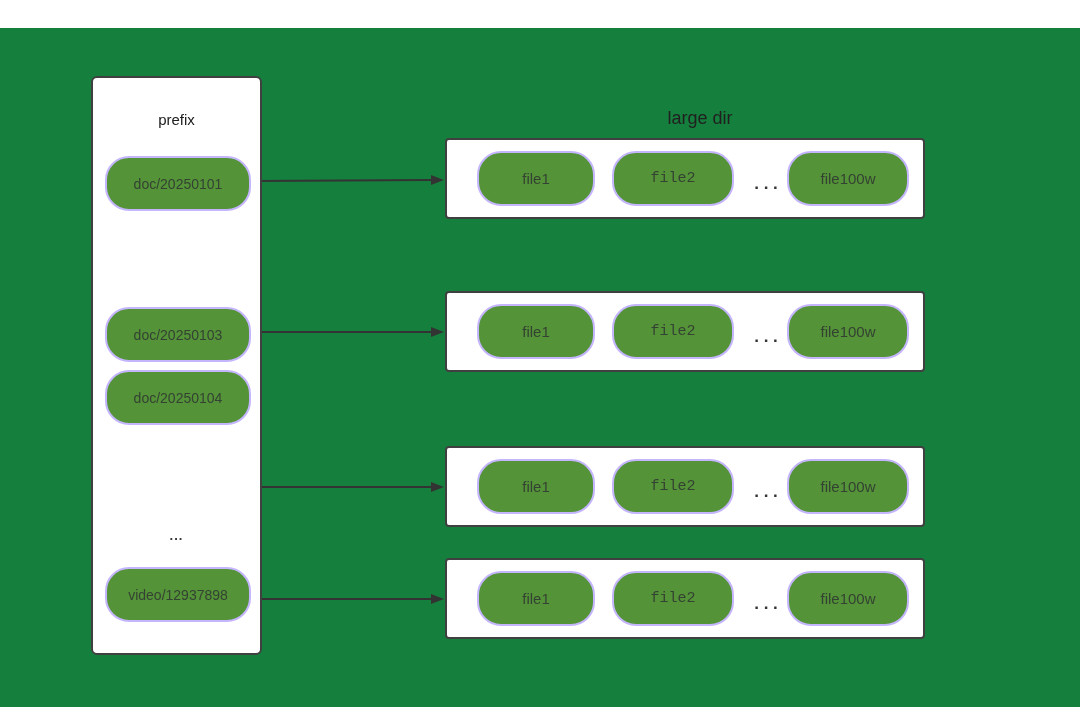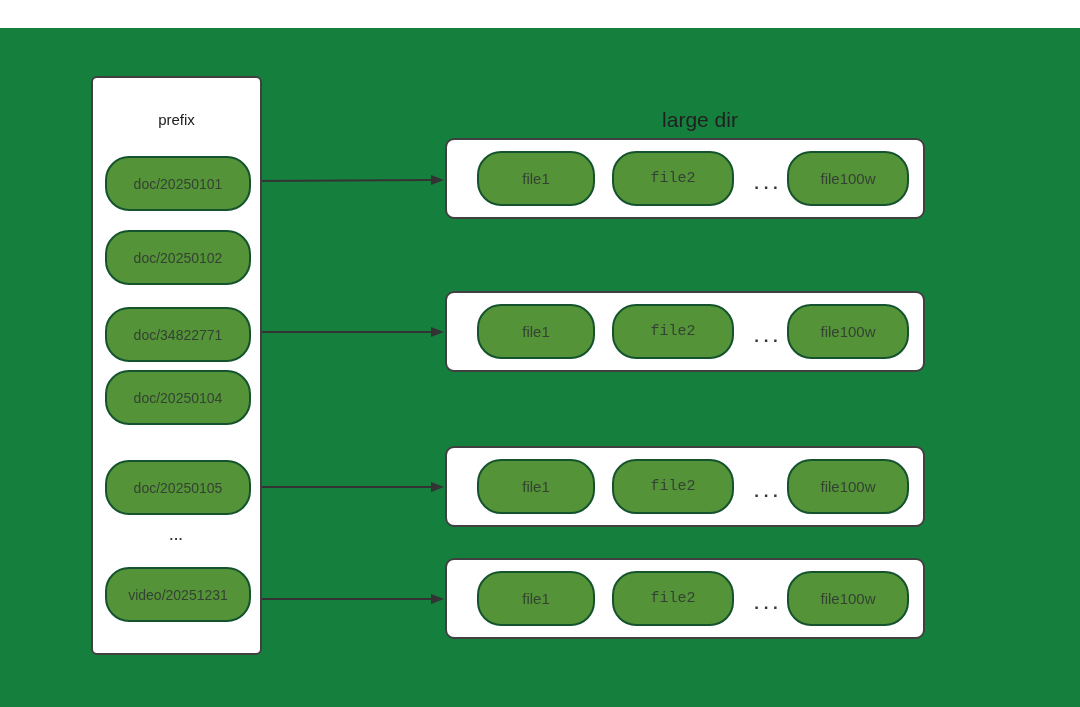--- a/index.html
+++ b/index.html
@@ -31,21 +31,21 @@
     left: 0; top: 33px;
     width: 100%;
     text-align: center;
     font-size: 15px;
     color: #202020;
   }
   .pill {
     position: absolute;
     box-sizing: border-box;
     background: #549337;
-    border: 2px solid #14532d;
+    border: 2px solid #c4b5fd;
     border-radius: 24px;
     color: #344233;
     display: flex;
     align-items: center;
     justify-content: center;
     white-space: nowrap;
   }
   .prefix-pill {
     left: 12px;
     width: 146px;
@@ -67,29 +67,29 @@
     font-weight: 700;
     letter-spacing: 1px;
     color: #333333;
   }
   
   .dir-label {
     position: absolute;
     left: 600px; top: 80px;
     width: 200px;
     text-align: center;
-    font-size: 21px;
+    font-size: 18px;
     color: #202020;
   }
   .dir-row {
     position: absolute;
     left: 445px;
     width: 480px; height: 81px;
     border: 2px solid #404040;
-    border-radius: 9px;
+    border-radius: 4px;
     background: #ffffff;
     box-sizing: border-box;
   }
   .dr1 { top: 110px; }
   .dr2 { top: 263px; }
   .dr3 { top: 418px; }
   .dr4 { top: 530px; }
   .file-pill {
     top: 11px;
     height: 55px;
@@ -132,26 +132,24 @@
     </defs>
     <line x1="250" y1="153" x2="432" y2="152" stroke="#333333" stroke-width="1.8" marker-end="url(#ah)"></line>
     <line x1="250" y1="304" x2="432" y2="304" stroke="#333333" stroke-width="1.8" marker-end="url(#ah)"></line>
     <line x1="250" y1="459" x2="432" y2="459" stroke="#333333" stroke-width="1.8" marker-end="url(#ah)"></line>
     <line x1="250" y1="571" x2="432" y2="571" stroke="#333333" stroke-width="1.8" marker-end="url(#ah)"></line>
   </svg>
 
   <div class="prefix-box">
     <div class="panel-title">prefix</div>
     <div class="pill prefix-pill pp1">doc/20250101</div>
-    <div class="pill prefix-pill pp2">doc/20250102</div>
-    <div class="pill prefix-pill pp3">doc/34822771</div>
+    <div class="pill prefix-pill pp3">doc/20250103</div>
     <div class="pill prefix-pill pp4">doc/20250104</div>
-    <div class="pill prefix-pill pp5">doc/20250105</div>
     <div class="prefix-ellipsis">...</div>
-    <div class="pill prefix-pill pp6">video/20251231</div>
+    <div class="pill prefix-pill pp6">video/12937898</div>
   </div>
 
   <div class="dir-label">large dir</div>
 
   <div class="dir-row dr1">
     <div class="pill file-pill fp1">file1</div>
     <div class="pill file-pill fp2">file2</div>
     <div class="row-ellipsis">. . .</div>
     <div class="pill file-pill fp3">file100w</div>
   </div>

